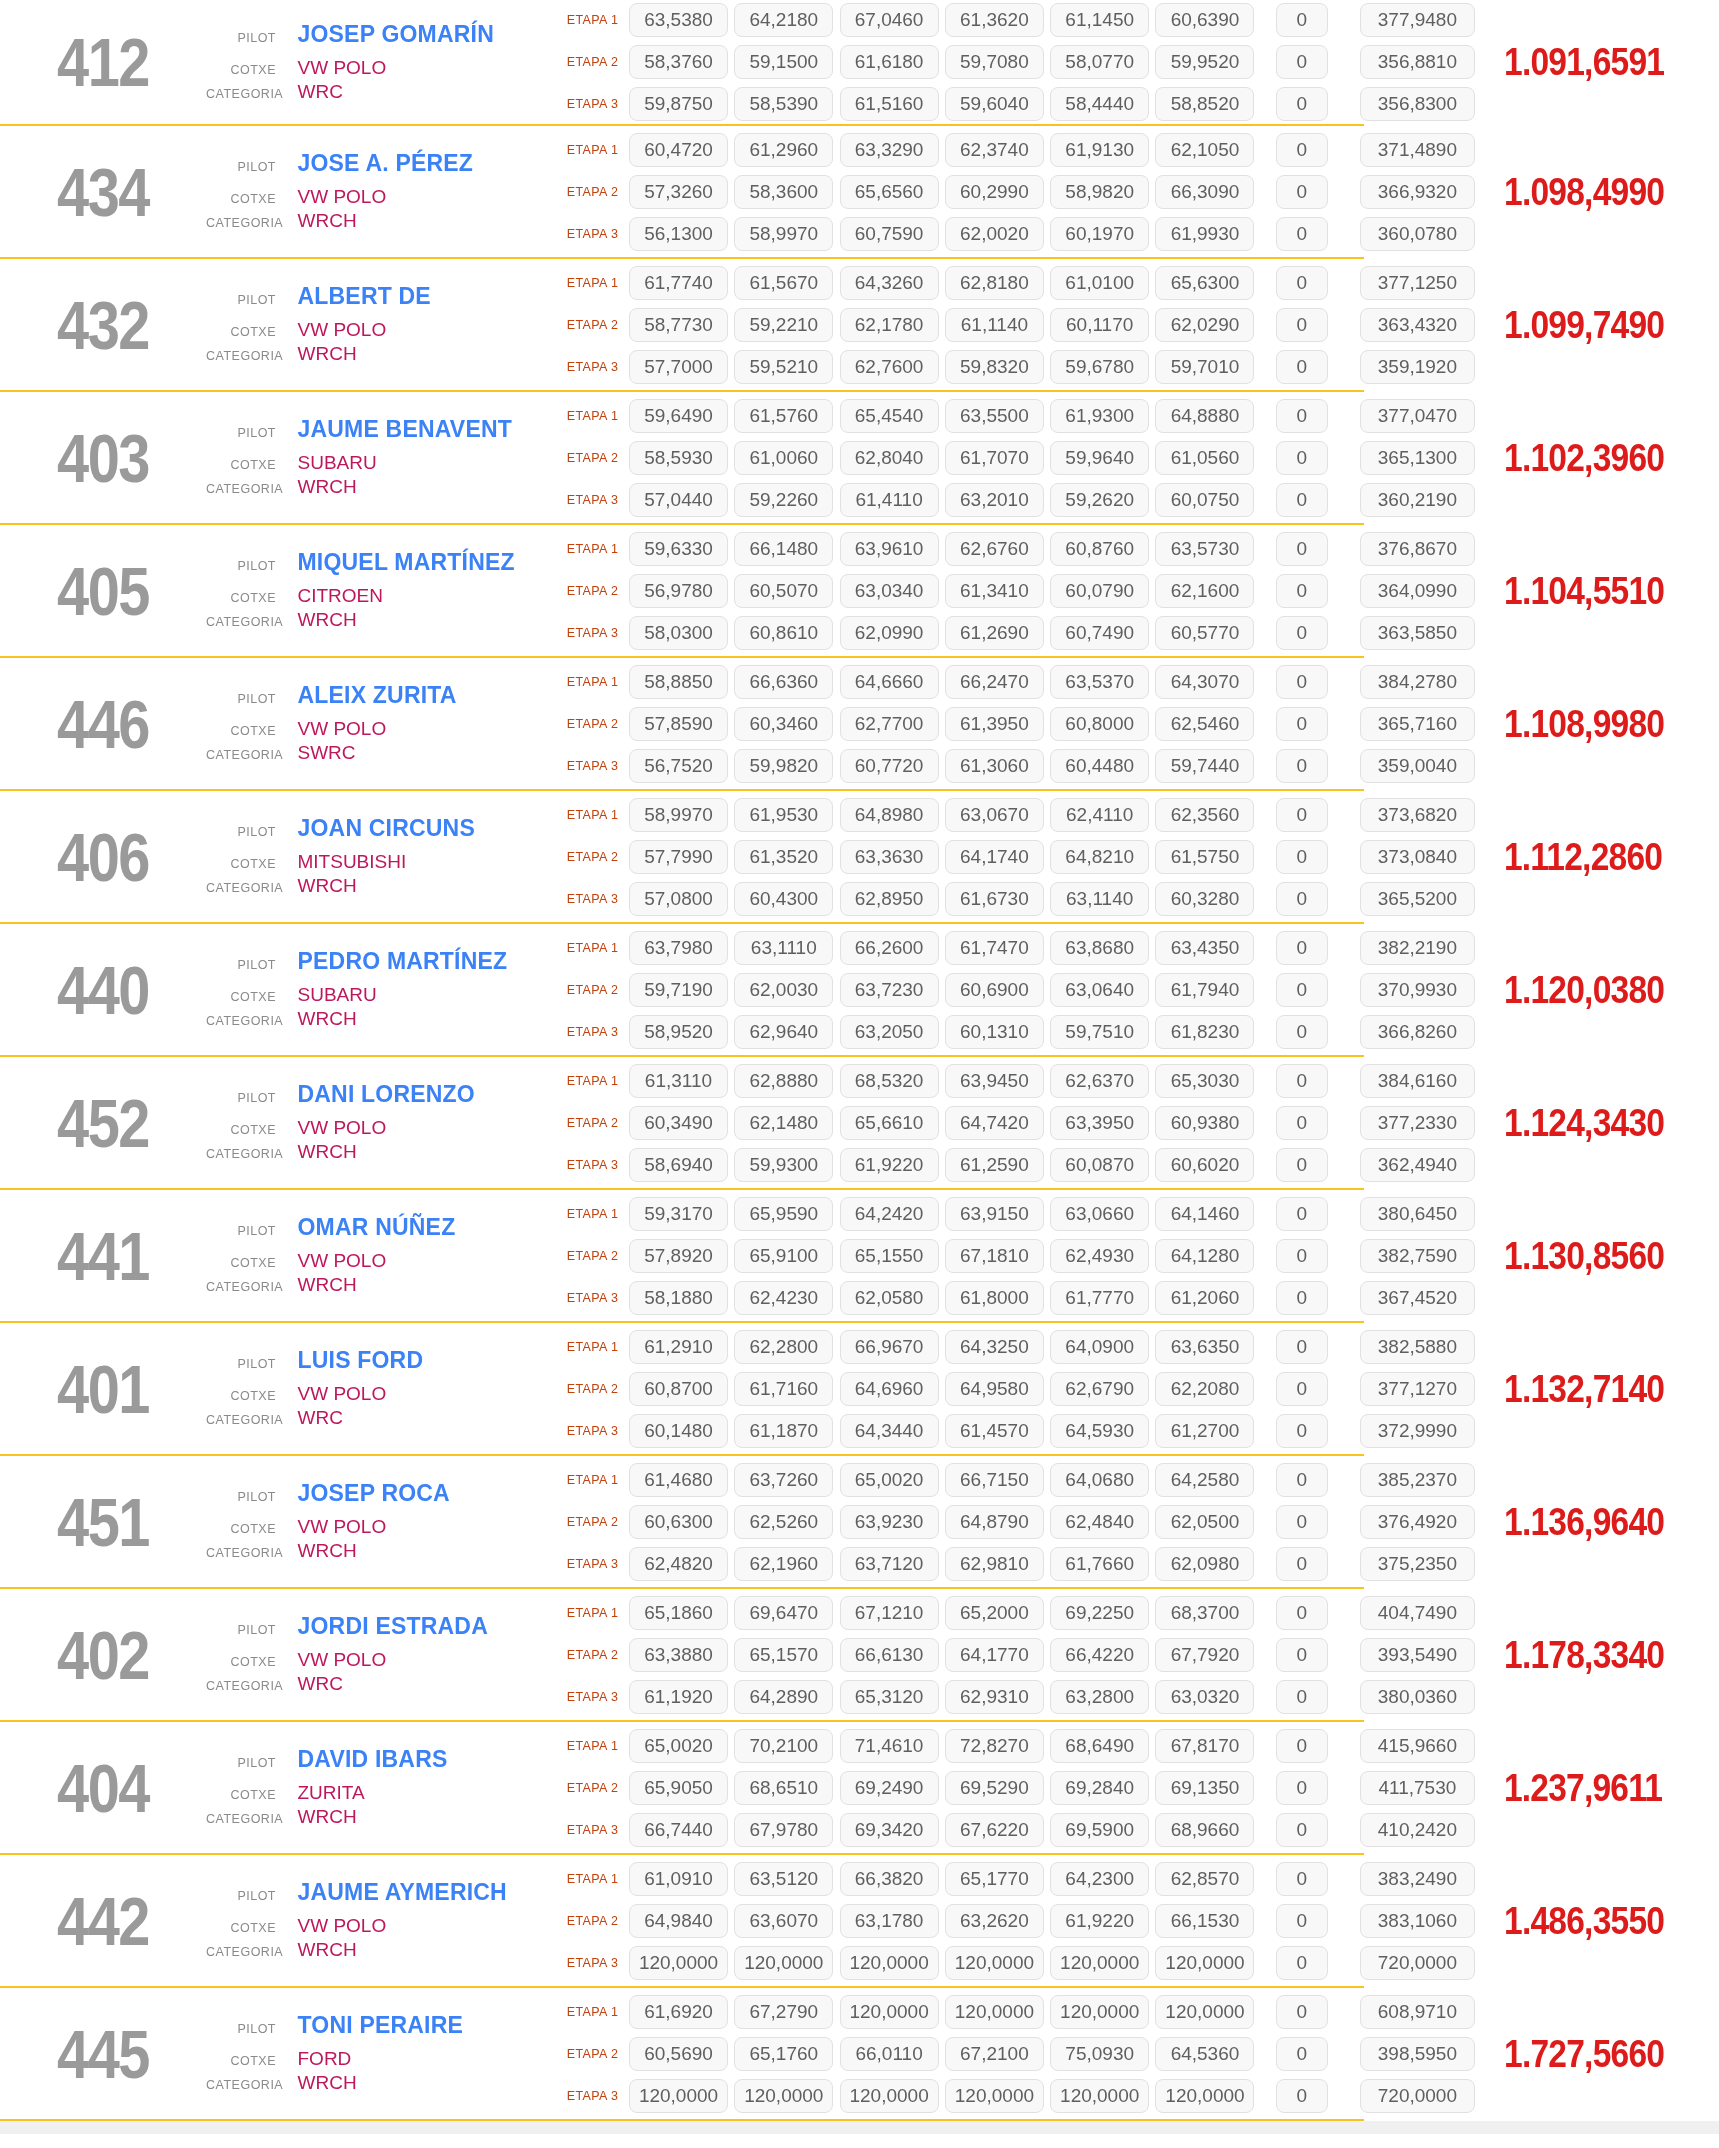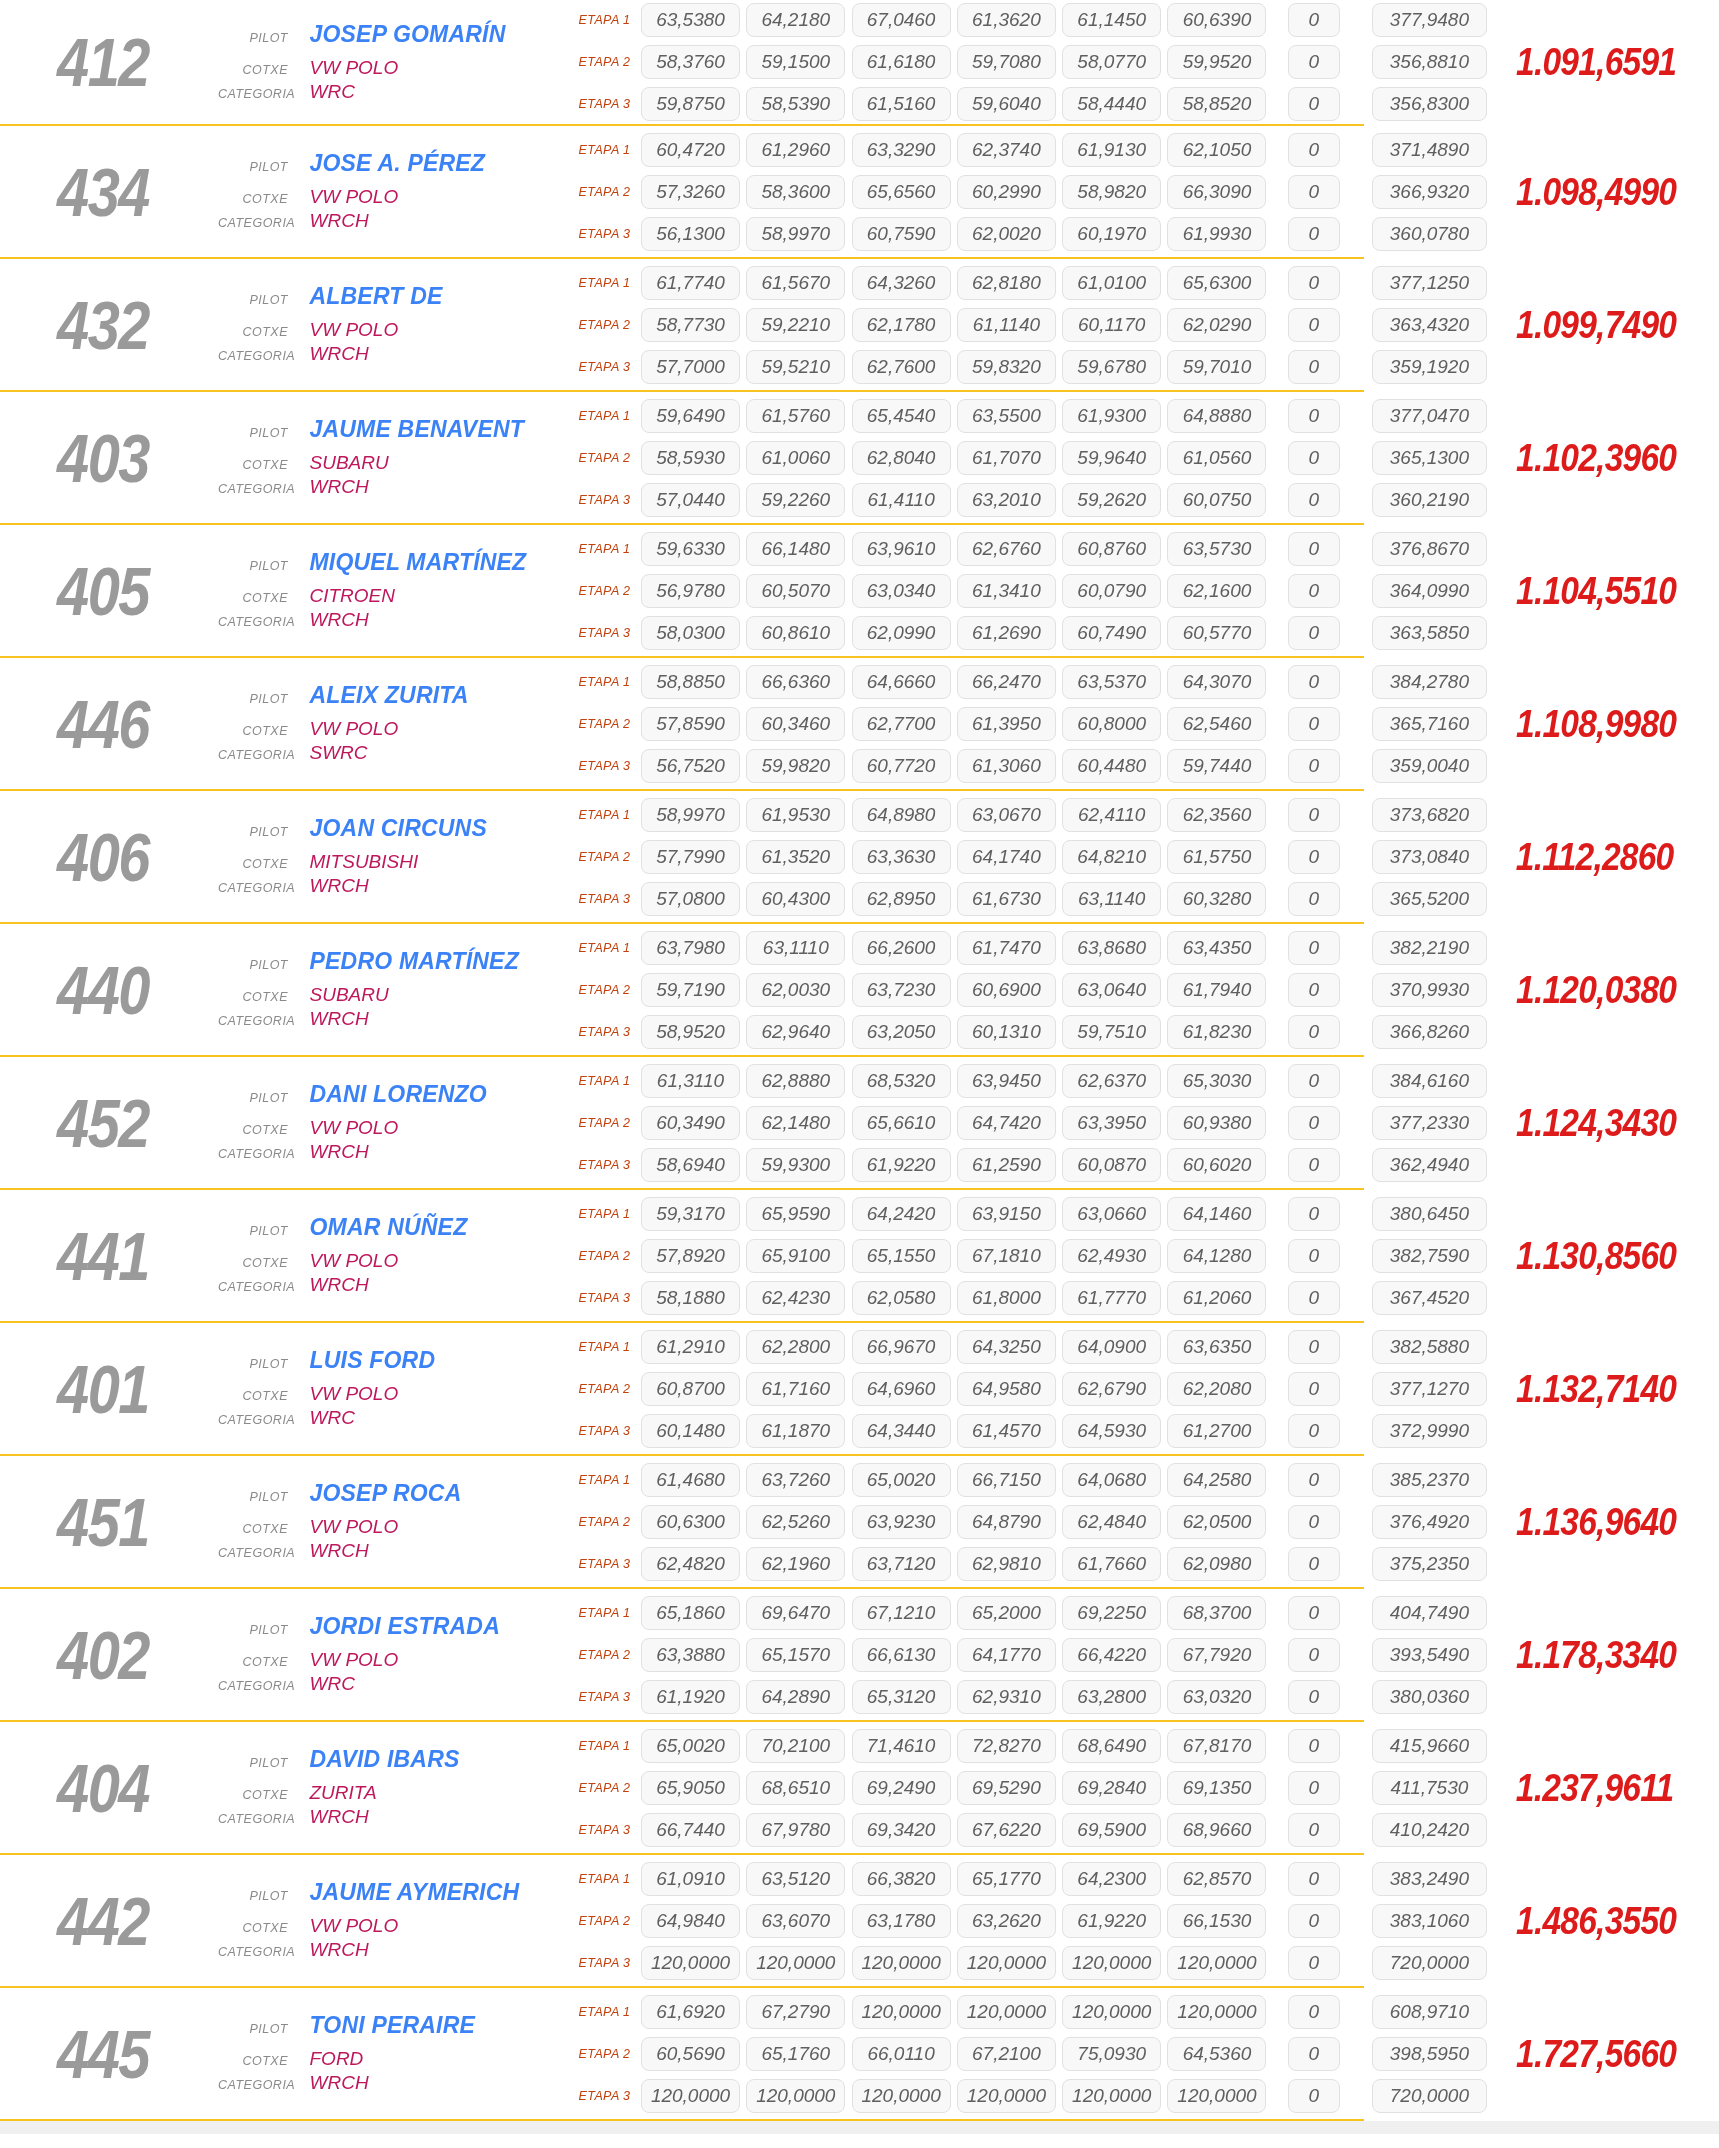--- a/index.html
+++ b/index.html
@@ -1,21 +1,21 @@
 <!DOCTYPE html>
 <html style="font-size:14.3px"><head>
 <meta charset="utf-8">
 <style>
   html,body{margin:0;padding:0;background:#ffffff;}
   body{
     width:1720px;height:2149px;overflow:hidden;
     font-family:"Liberation Sans", sans-serif;
     -webkit-font-smoothing:antialiased;
   }
-  #results{width:1364px;font-style:italic;}
+  #results{width:1364px;}
   .block{
     box-sizing:border-box;
     height:133px;
     border-bottom:2.7px solid #f9c31f;
     display:flex;
     align-items:center;
     background:#ffffff;
   }
   .block:first-child{height:126px;}
   
@@ -24,21 +24,21 @@
     display:flex;align-items:center;justify-content:center;
   }
   .bignum{
     font-size:68px;font-weight:700;color:#9a9a9a;
     letter-spacing:-1.8px;transform:scaleX(0.85);transform-origin:center;
     line-height:1;
   }
   
   .infocol{
     width:296px;flex:0 0 296px;
-    display:flex;flex-direction:column;justify-content:center;margin-left:12px;
+    display:flex;flex-direction:column;justify-content:center;
   }
   .inforow{display:grid;grid-template-columns:70px 1fr;column-gap:21.5px;align-items:baseline;}
   .name-row{margin-bottom:8px;}
   .lbl{
     font-size:12.5px;color:#8a8a8a;text-align:right;
     letter-spacing:0.04em;white-space:nowrap;
   }
   .pilot{
     font-size:23px;font-weight:700;color:#3b82f6;
     letter-spacing:0.2px;white-space:nowrap;

